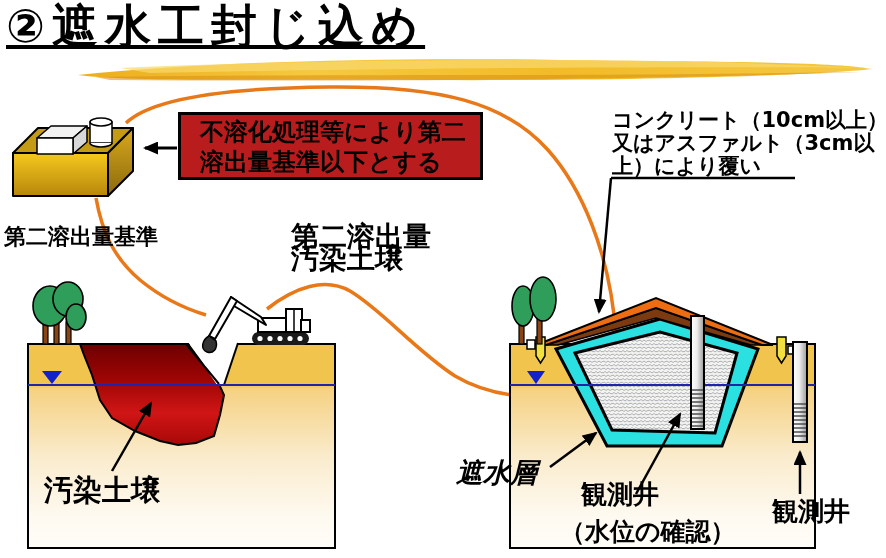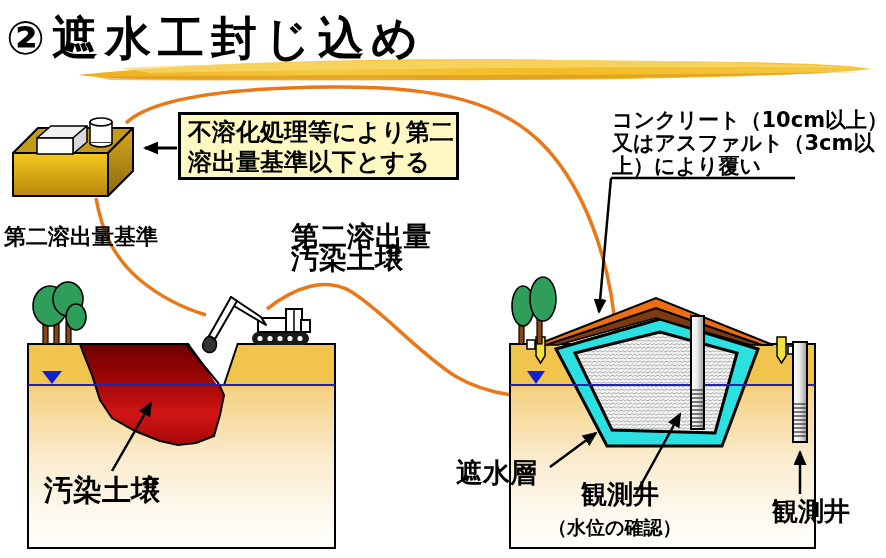--- a/index.html
+++ b/index.html
@@ -1,32 +1,32 @@
 <!DOCTYPE html>
 <html><head>
 <meta charset="utf-8">
 <style>
   html,body{margin:0;padding:0;background:#fff;}
   .stage{
     position:relative;width:886px;height:558px;overflow:hidden;background:#fff;
     font-family:"DejaVu Sans","Liberation Sans",sans-serif;font-weight:bold;color:#000;
   }
   .abs{position:absolute;white-space:nowrap;}
-  .title{left:6px;top:12px;font-size:46px;letter-spacing:7px;line-height:1.15;}
+  .title{left:6px;top:0px;font-size:46px;letter-spacing:7px;line-height:1.15;text-decoration:underline;}
   .note-box{
-    left:178px;top:112px;width:261px;height:58px;border:3px solid #000;background:#fef9c3;
-    padding:2px 7px;font-size:24px;line-height:30px;
+    left:178px;top:112px;width:261px;height:58px;border:3px solid #000;background:#b91c1c;
+    padding:2px 19px;font-size:24px;line-height:30px;
   }
   .cover-note{left:612px;top:109px;font-size:21px;line-height:23px;}
   .lbl-exceed{left:4px;top:226px;font-size:22px;line-height:22px;text-align:center;}
   .lbl-below{left:291px;top:226px;font-size:28px;line-height:22px;font-family:Liberation Serif, serif;}
   .lbl-dirty{left:44px;top:471px;font-size:29px;}
-  .lbl-barrier{left:456px;top:455px;font-size:27px;}
+  .lbl-barrier{left:456px;top:455px;font-size:27px;font-style:italic;}
   .lbl-well-c{left:581px;top:477px;font-size:26px;}
-  .lbl-well-c-sub{left:548px;top:515px;font-size:19px;}
+  .lbl-well-c-sub{left:560px;top:515px;font-size:25px;}
   .lbl-well-r{left:772px;top:494px;font-size:26px;}
   .lbl-well-r-sub{left:701px;top:529px;font-size:19px;}
   svg{position:absolute;left:0;top:0;}
 </style>
 </head>
 <body>
 
 <div class="stage">
 
   <svg width="886" height="558" viewBox="0 0 886 558">

